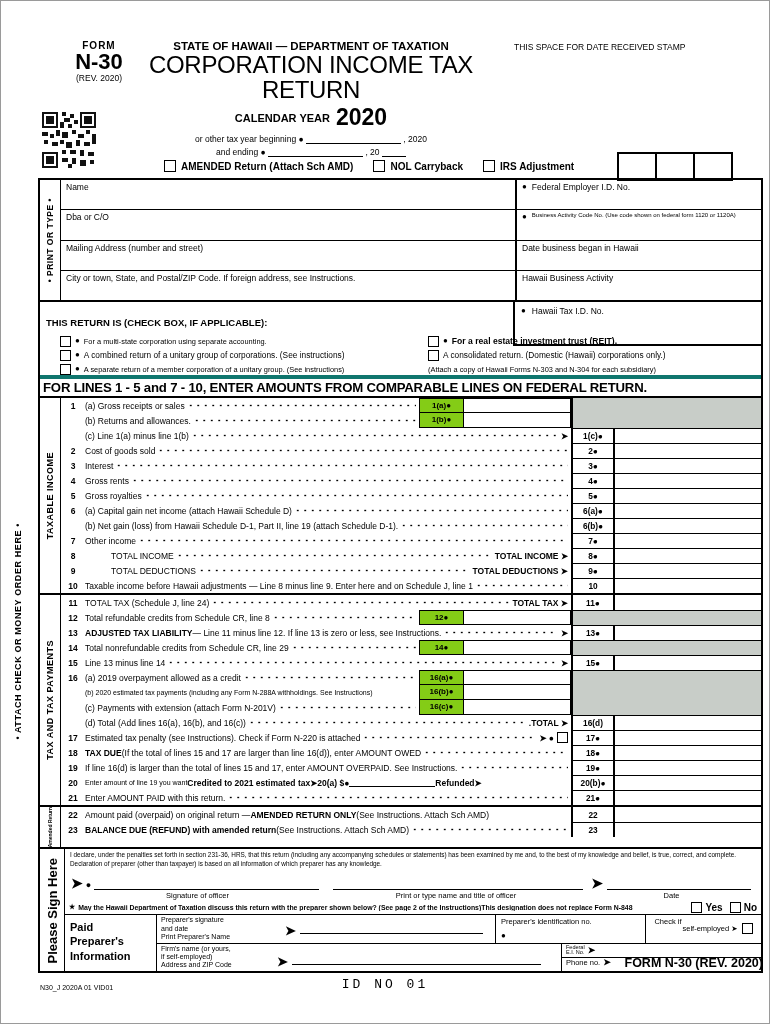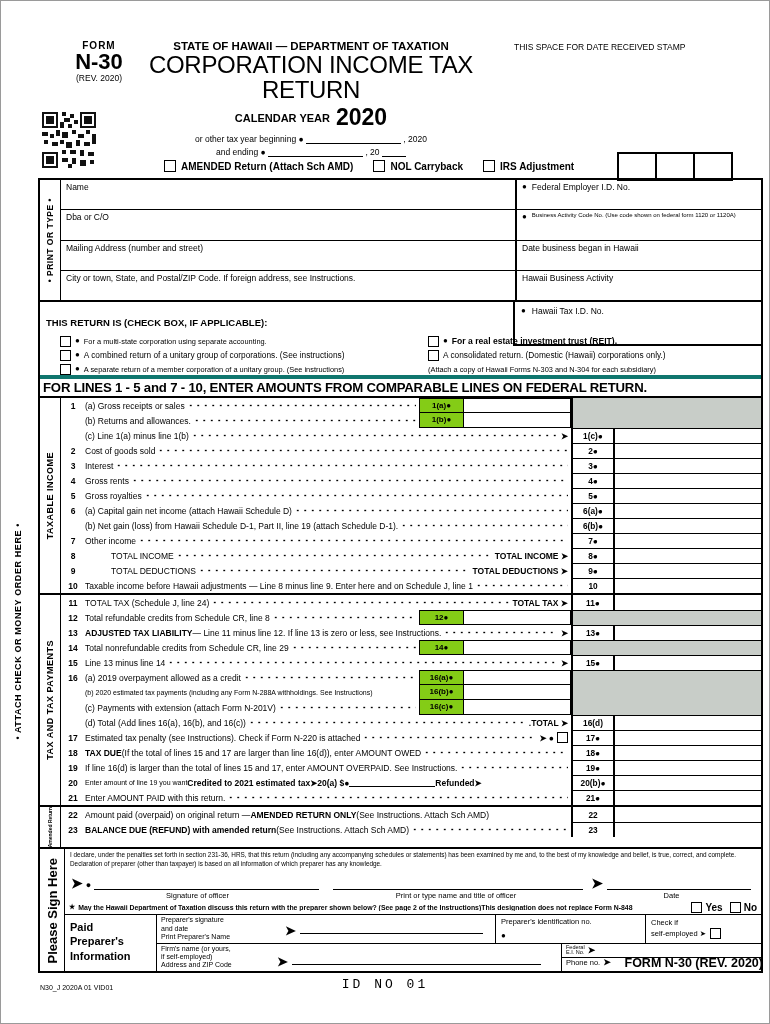--- a/index.html
+++ b/index.html
@@ -103,21 +103,21 @@
   .prep{flex:1;display:flex;border-top:1.5px solid #000;min-height:0;}
   .prep-label{width:92px;border-right:1.5px solid #000;font-weight:bold;font-size:11px;line-height:1.3;padding:5px 2px 0 5px;box-sizing:border-box;}
   .prep-main{flex:1;display:flex;flex-direction:column;min-width:0;}
   .prow{flex:1;display:flex;min-height:0;}
   .prow1{border-bottom:1.5px solid #000;}
   .p-sig{flex:1;padding:1px 4px;font-size:7px;line-height:1.25;position:relative;}
   .p-arrowline{position:absolute;left:128px;top:9px;display:flex;align-items:flex-end;width:calc(100% - 140px);}
   .p-arrowline .bigarrow{font-size:13px;}
   .p-arrowline .sl{flex:1;margin-left:4px;margin-bottom:3px;}
   .p-id{width:150px;border-left:1.5px solid #000;font-size:7.5px;padding:2px 5px;box-sizing:border-box;display:flex;flex-direction:column;justify-content:space-between;}
-  .p-chk{width:116px;border-left:1.5px solid #000;font-size:7.5px;padding:2px 5px;box-sizing:border-box;display:flex;flex-direction:column;justify-content:center;gap:1px;}
+  .p-chk{width:116px;border-left:1.5px solid #000;font-size:7.5px;padding:2px 5px;box-sizing:border-box;display:flex;flex-direction:row;justify-content:center;gap:1px;}
   .p-chk .l2{display:flex;align-items:center;gap:4px;}
   .p-firm{flex:1;padding:1px 4px;font-size:7px;line-height:1.2;position:relative;}
   .p-firm .p-arrowline{left:120px;top:11px;}
   .p-fed{width:200px;border-left:1.5px solid #000;display:flex;flex-direction:column;box-sizing:border-box;}
   .p-fed-top{flex:1;border-bottom:1.5px solid #000;display:flex;align-items:center;gap:3px;padding-left:4px;font-size:5.5px;line-height:1;}
   .p-fed-top .fedtxt{display:flex;flex-direction:column;}
   .p-fed-bot{flex:1;display:flex;align-items:flex-start;gap:3px;padding-left:4px;font-size:7.5px;}
   
   .formref{position:absolute;right:7px;top:956px;font-weight:bold;font-size:12.5px;}
   .doccode{position:absolute;left:40px;top:984px;font-size:7px;}

